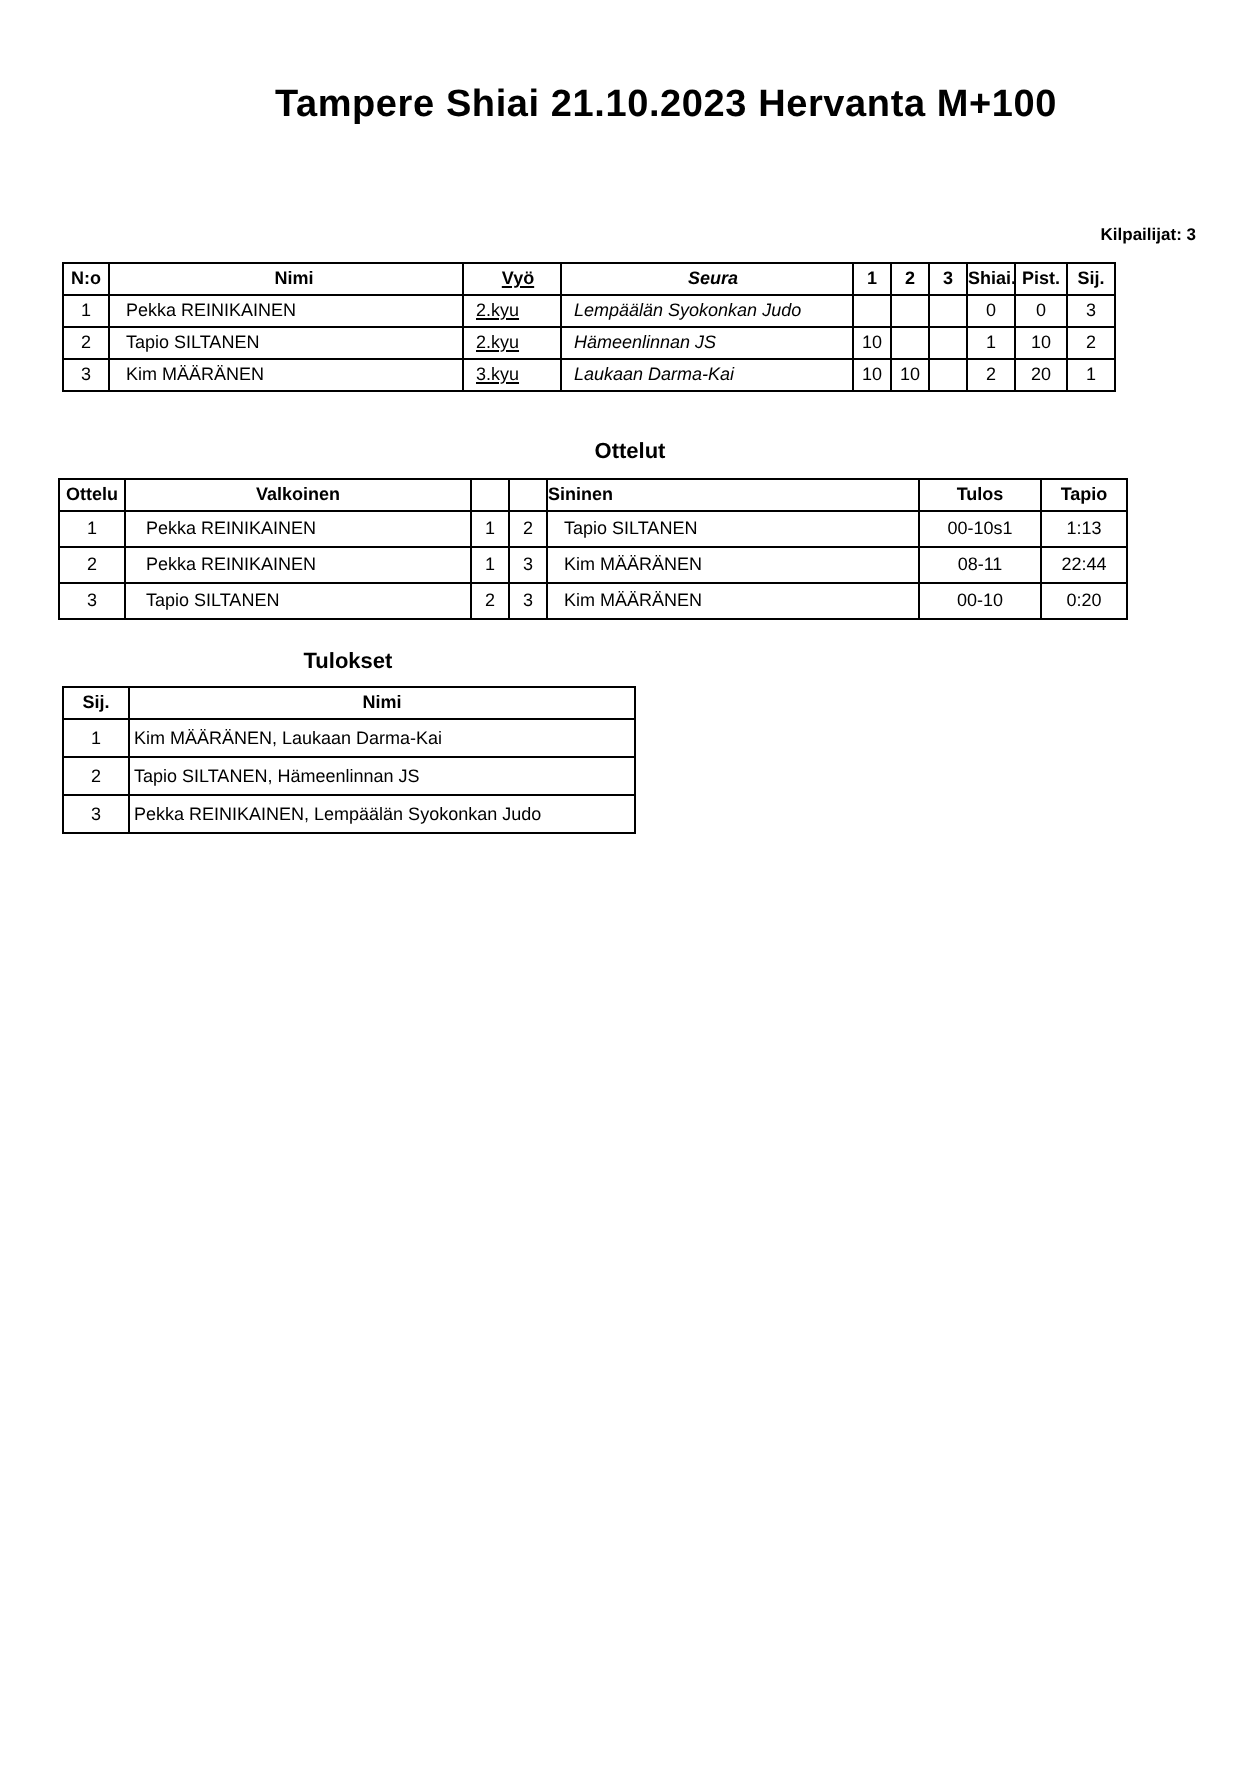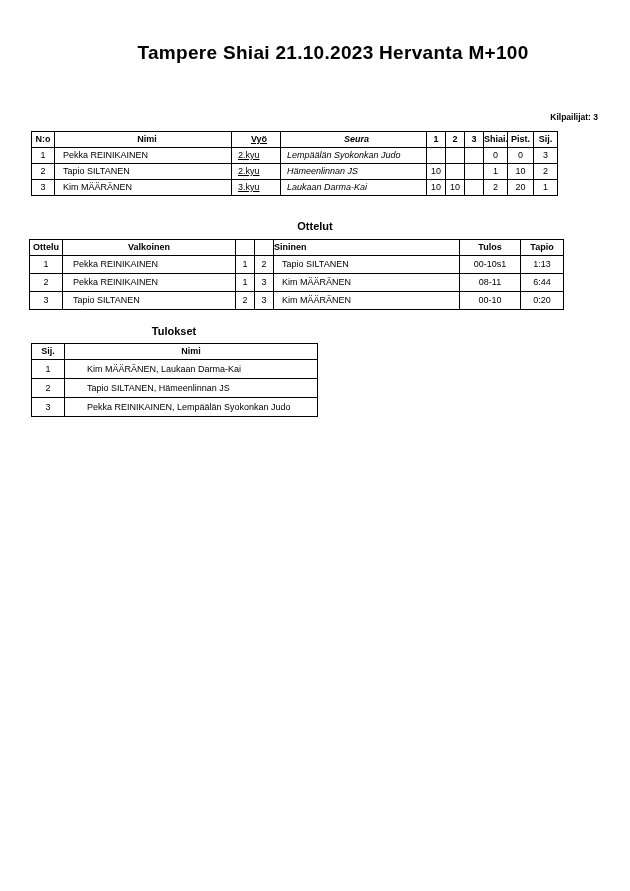--- a/index.html
+++ b/index.html
@@ -97,21 +97,21 @@
   .tbl-matches tbody td { height: 17px; line-height: 17px; }
 
   
   .tbl-results {
     position: absolute;
     left: 31px;
     top: 301px;
     width: 286px;
   }
   .tbl-results .r-rank { width: 32px; text-align: center; }
-  .tbl-results .r-name { width: 252px; padding-left: 22px; }
+  .tbl-results .r-name { width: 252px; padding-left: 2px; }
   .tbl-results th.r-name { text-align: center; padding-left: 0; }
   .tbl-results tbody td { height: 18px; line-height: 18px; }
 
   .head-ottelut {
     position: absolute;
     left: 0; right: 0;
     top: 178px;
     text-align: center;
     font-size: 11px;
     font-weight: bold;
@@ -213,21 +213,21 @@
         <td class="m-result">00-10s1</td>
         <td class="m-time">1:13</td>
       </tr>
       <tr>
         <td class="m-no">2</td>
         <td class="m-white">Pekka REINIKAINEN</td>
         <td class="m-s1">1</td>
         <td class="m-s2">3</td>
         <td class="m-blue">Kim MÄÄRÄNEN</td>
         <td class="m-result">08-11</td>
-        <td class="m-time">6:44</td>
+        <td class="m-time">22:44</td>
       </tr>
       <tr>
         <td class="m-no">3</td>
         <td class="m-white">Tapio SILTANEN</td>
         <td class="m-s1">2</td>
         <td class="m-s2">3</td>
         <td class="m-blue">Kim MÄÄRÄNEN</td>
         <td class="m-result">00-10</td>
         <td class="m-time">0:20</td>
       </tr>

